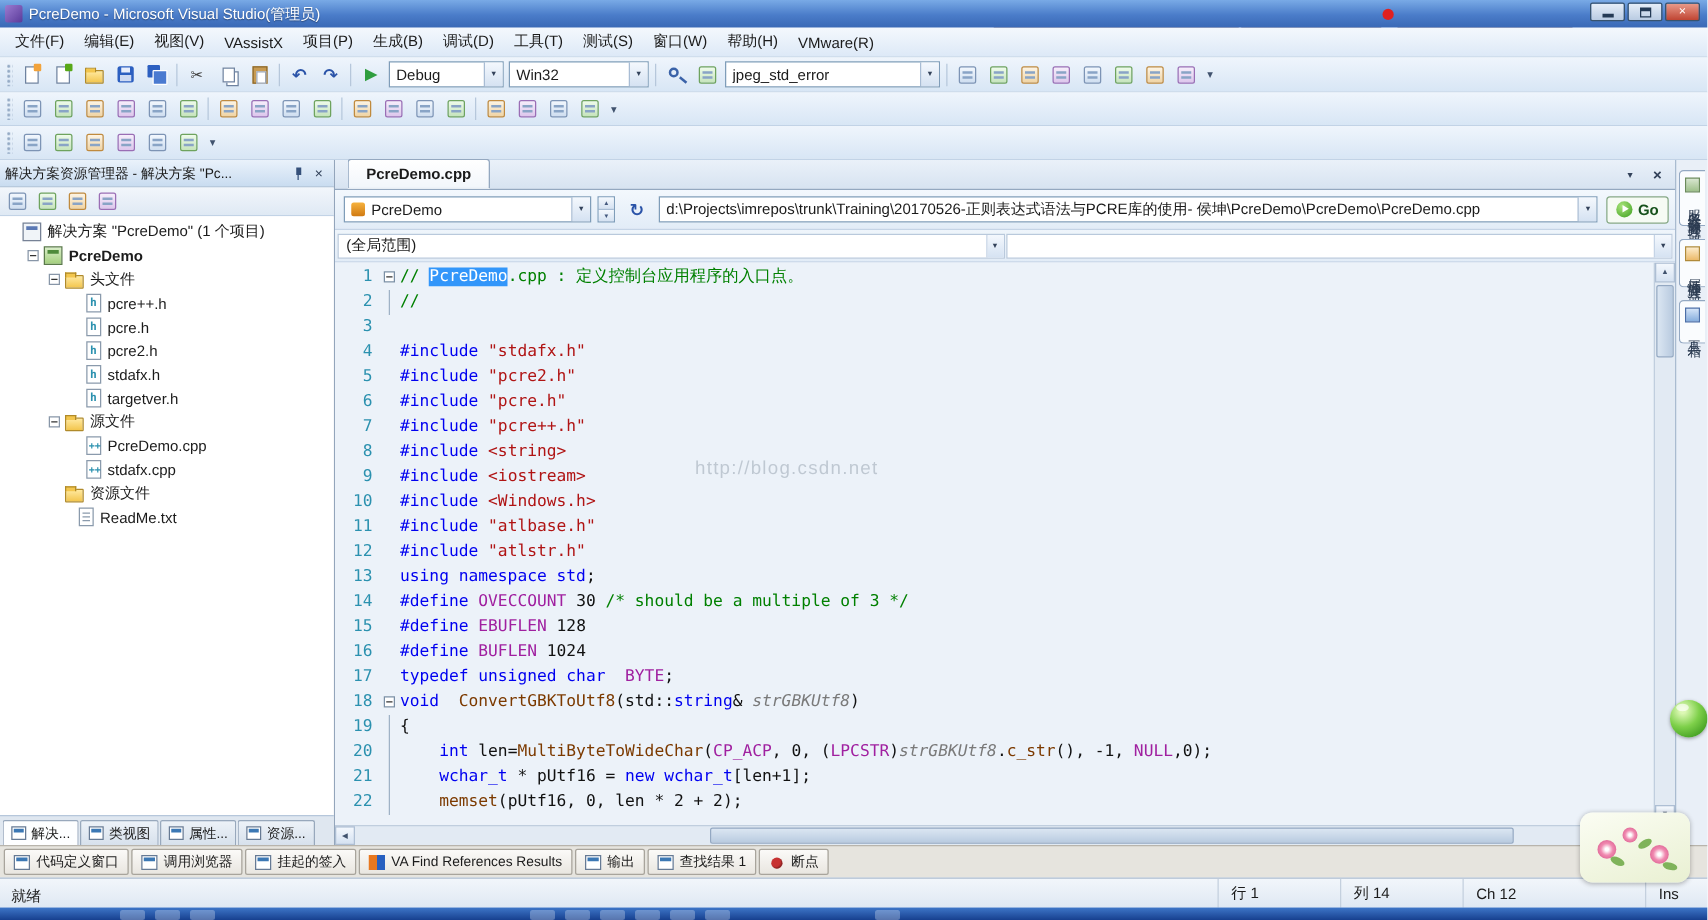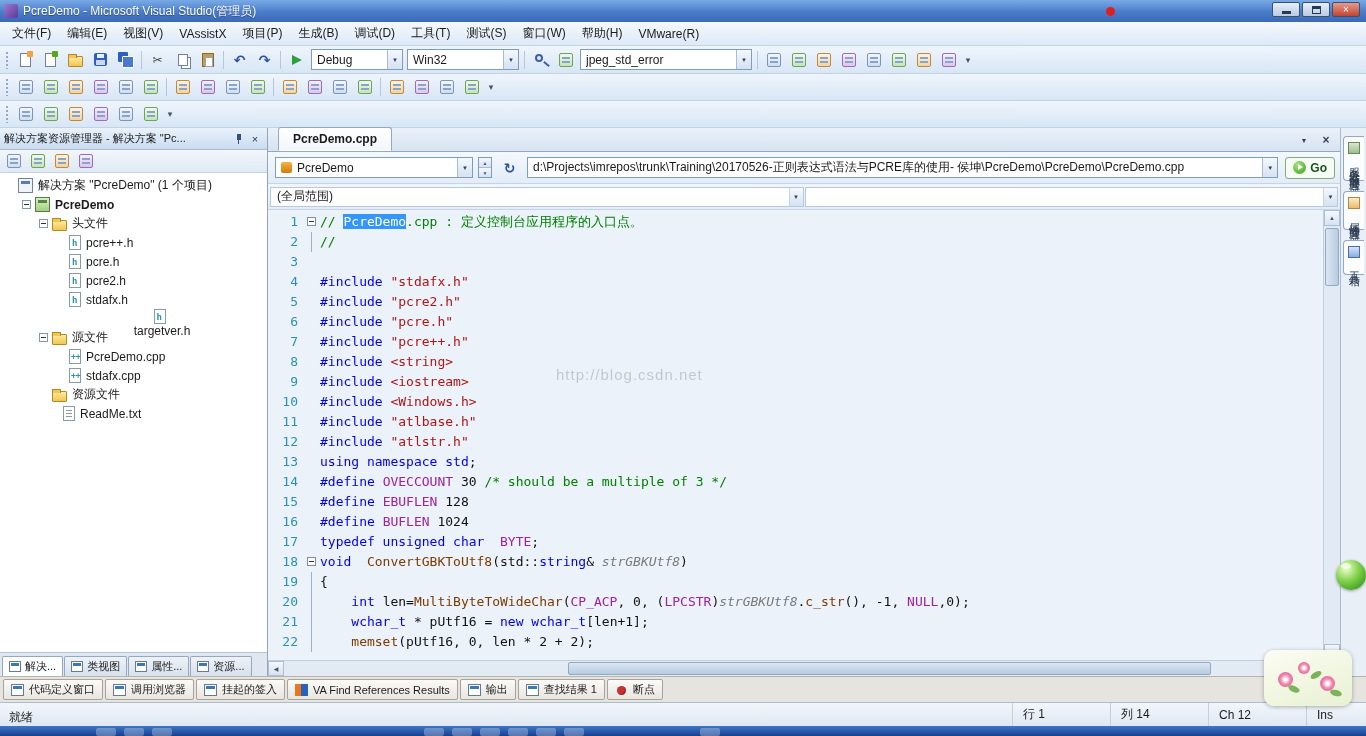--- a/index.html
+++ b/index.html
@@ -160,21 +160,21 @@
   .bt-ic.red{border:none;background:none}
   .bt-ic.red::after{content:"";left:2px;top:2px;width:9px;height:9px;border-radius:50%;background:#c83232;box-shadow:inset -1px -1px 1px rgba(0,0,0,.3)}
   .bt-ic.va{border:none;background:linear-gradient(90deg,#e87820 50%,#2860c0 50%)}
   .bt-ic.va::after{display:none}
 
   
   .statusbar{position:absolute;left:0;top:702px;width:1366px;height:24px;background:linear-gradient(#f2f6fb,#dfe8f3);border-top:1px solid #a9bbd0;display:flex;align-items:flex-end;font-size:12px}
   .ready{padding-left:9px}
   .scell{width:98px;height:100%;display:flex;align-items:center;padding-left:10px;border-left:1px solid #c4d0de}
   .scell.first{margin-left:auto}
-  .scell.ins{width:60px;}
+  .scell.ins{width:50px;margin-left:48px}
 
   
   .taskbar{position:absolute;left:0;top:726px;width:1366px;height:10px;background:linear-gradient(#3e76c8,#17408f);overflow:hidden}
   .blob{position:absolute;top:2px;width:20px;height:8px;border-radius:2px;background:rgba(255,255,255,.28)}
 
   
   .greenball{position:absolute;left:1336px;top:560px;width:30px;height:30px;border-radius:50%;z-index:40;
     background:radial-gradient(circle at 34% 28%,#dcf8b4 8%,#7ed04a 45%,#3d9a1e 85%);box-shadow:0 1px 3px rgba(0,0,0,.35)}
   .greenball::before{content:"";position:absolute;left:5px;top:3px;width:10px;height:6px;border-radius:50%;background:rgba(255,255,255,.65)}
   .flower{position:absolute;left:1264px;top:650px;width:88px;height:56px;border-radius:10px;z-index:45;
@@ -440,21 +440,21 @@
         <div class="trow" style="padding-left: 56px;">
           <span class="expsp"></span>
           <span class="ti ti-h"></span>
           <span class="tlabel">pcre2.h</span>
         </div>
         <div class="trow" style="padding-left: 56px;">
           <span class="expsp"></span>
           <span class="ti ti-h"></span>
           <span class="tlabel">stdafx.h</span>
         </div>
-        <div class="trow" style="padding-left: 56px; flex-direction: column;">
+        <div class="trow" style="padding-left: 56px;">
           <span class="expsp"></span>
           <span class="ti ti-h"></span>
           <span class="tlabel">targetver.h</span>
         </div>
         <div class="trow" style="padding-left: 39px;">
           <span class="exp"></span>
           <span class="ti ti-folder"></span>
           <span class="tlabel">源文件</span>
         </div>
         <div class="trow" style="padding-left: 56px;">

